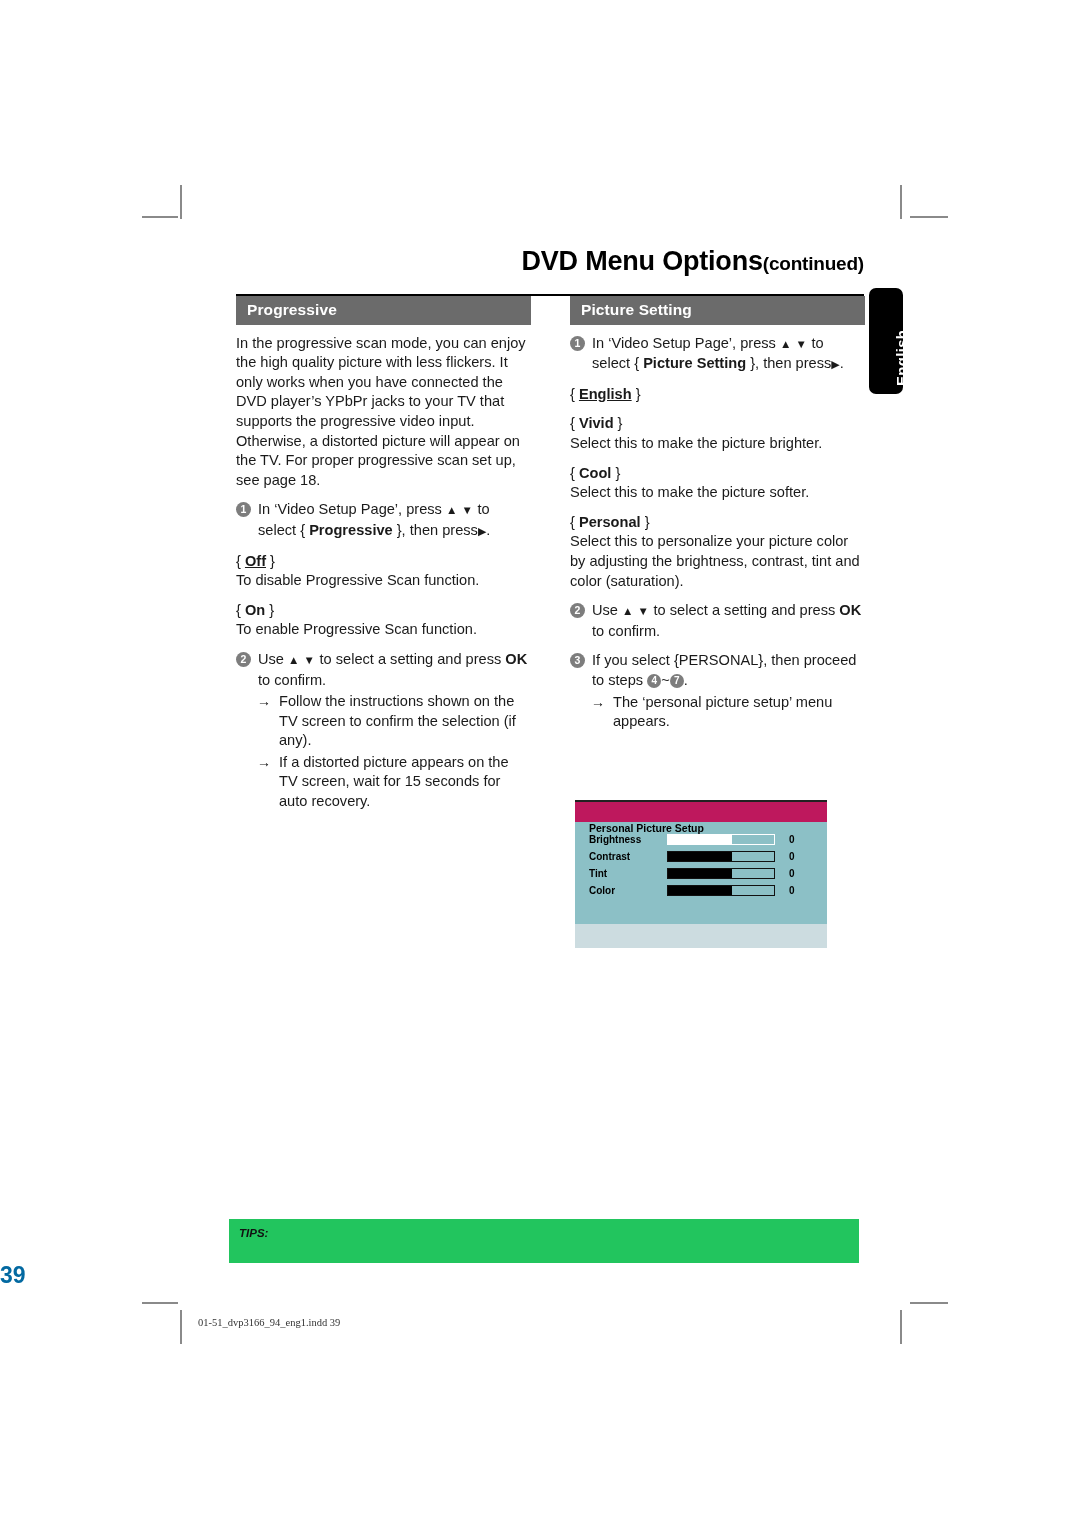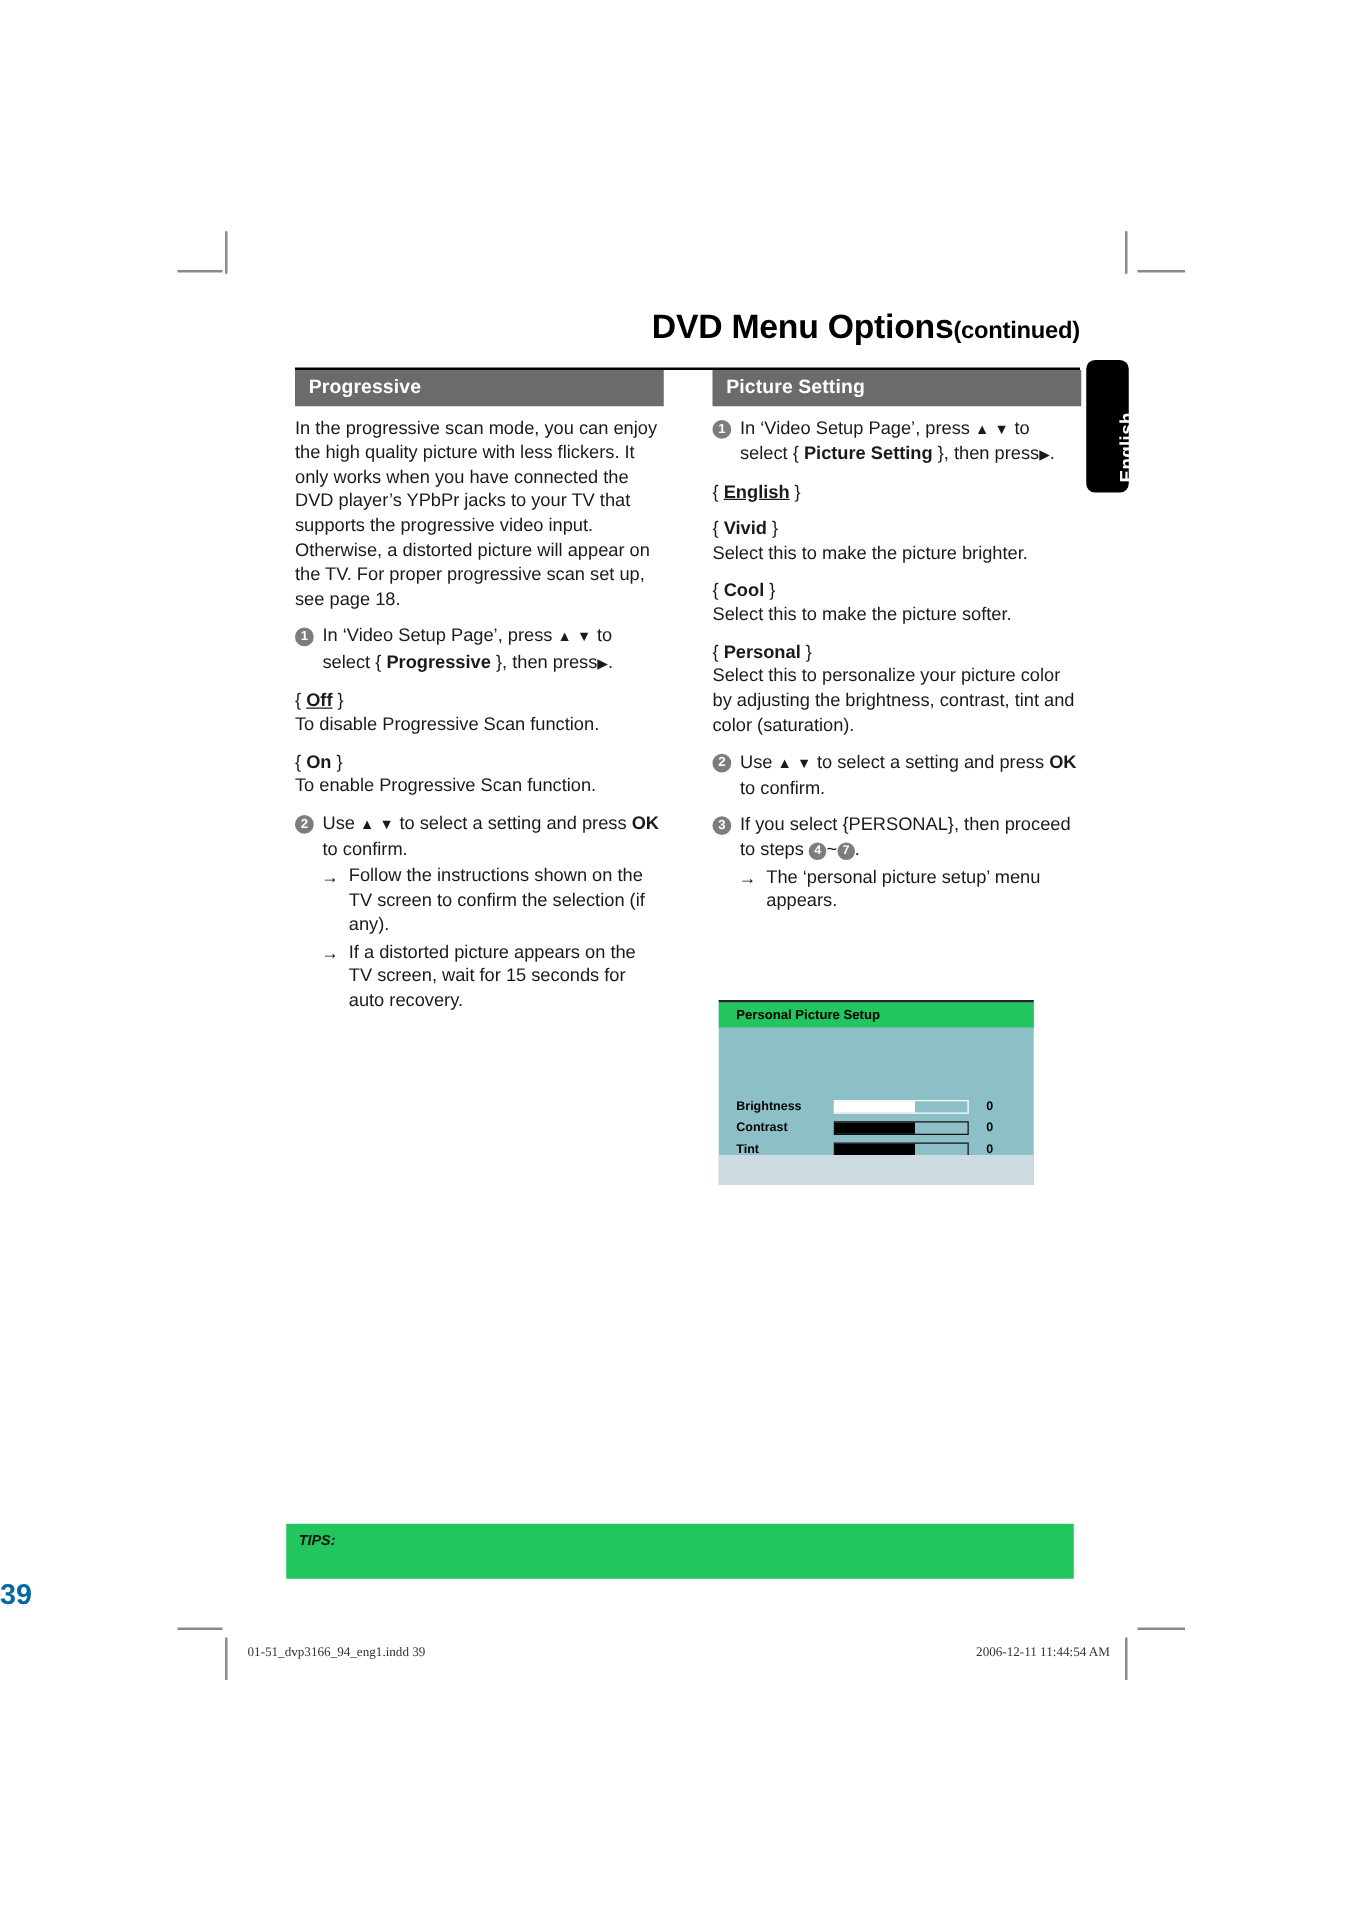--- a/index.html
+++ b/index.html
@@ -77,24 +77,24 @@
   .tri{font-size:11.5px;letter-spacing:0.5px;}
   .rtri{font-size:11px;}
 
   
   #osd{
     position:absolute;left:575px;top:800px;width:252px;height:146px;
     border-top:2.5px solid #222;background:#8cc0c6;
     font-family:"Liberation Sans", sans-serif;
   }
   #osd-header{
-    height:20px;background:#22c55e;color:#000;font-size:10.5px;
-    font-weight:bold;padding:4px 0 0 14px;box-sizing:border-box;
-  }
-  #osd-body{padding:9px 0 0 14px;margin-top:46px;}
+    height:20px;background:#be185d;color:#000;font-size:10.5px;
+    font-weight:bold;padding:20px 0 0 14px;box-sizing:border-box;
+  }
+  #osd-body{padding:9px 0 0 14px;}
   .osd-row{display:flex;align-items:center;height:16px;margin-bottom:1px;}
   .osd-label{width:78px;font-size:10px;font-weight:bold;color:#000;}
   .osd-bar{
     width:108px;height:11px;border:1.6px solid #111;box-sizing:border-box;
     background:#8cc0c6;position:relative;
   }
   .osd-bar.sel{border-color:#ffffff;}
   .osd-fill{position:absolute;left:0;top:0;bottom:0;background:#000;}
   .osd-bar.sel .osd-fill{background:#ffffff;}
   .osd-val{margin-left:14px;font-size:10px;font-weight:bold;color:#000;}
@@ -298,15 +298,14 @@
     <div id="osd-footer"></div>
   </div>
 
   <div id="tips">
     <div id="tips-label">TIPS:</div>
   </div>
 
   <div id="page-number">39</div>
 
   <div id="imprint-left">01-51_dvp3166_94_eng1.indd   39</div>
-  <div id="imprint-right">2006-12-11   11:44:54 AM</div>
 
 </div>
 
 </body></html>

